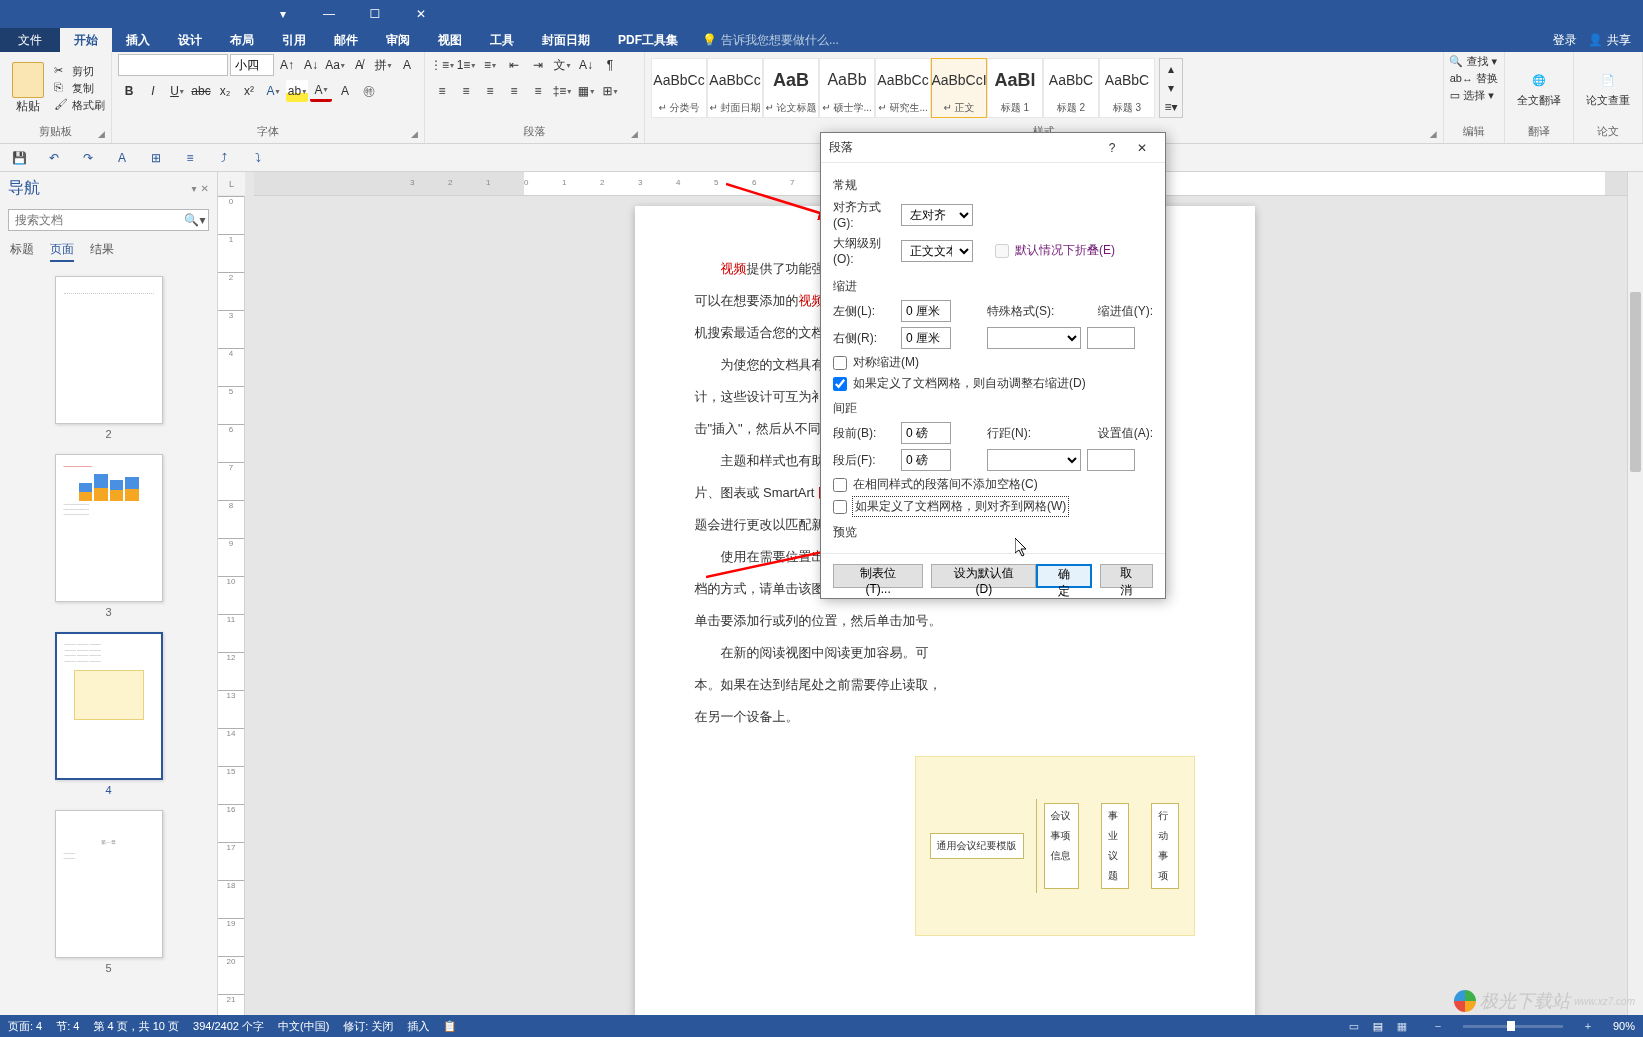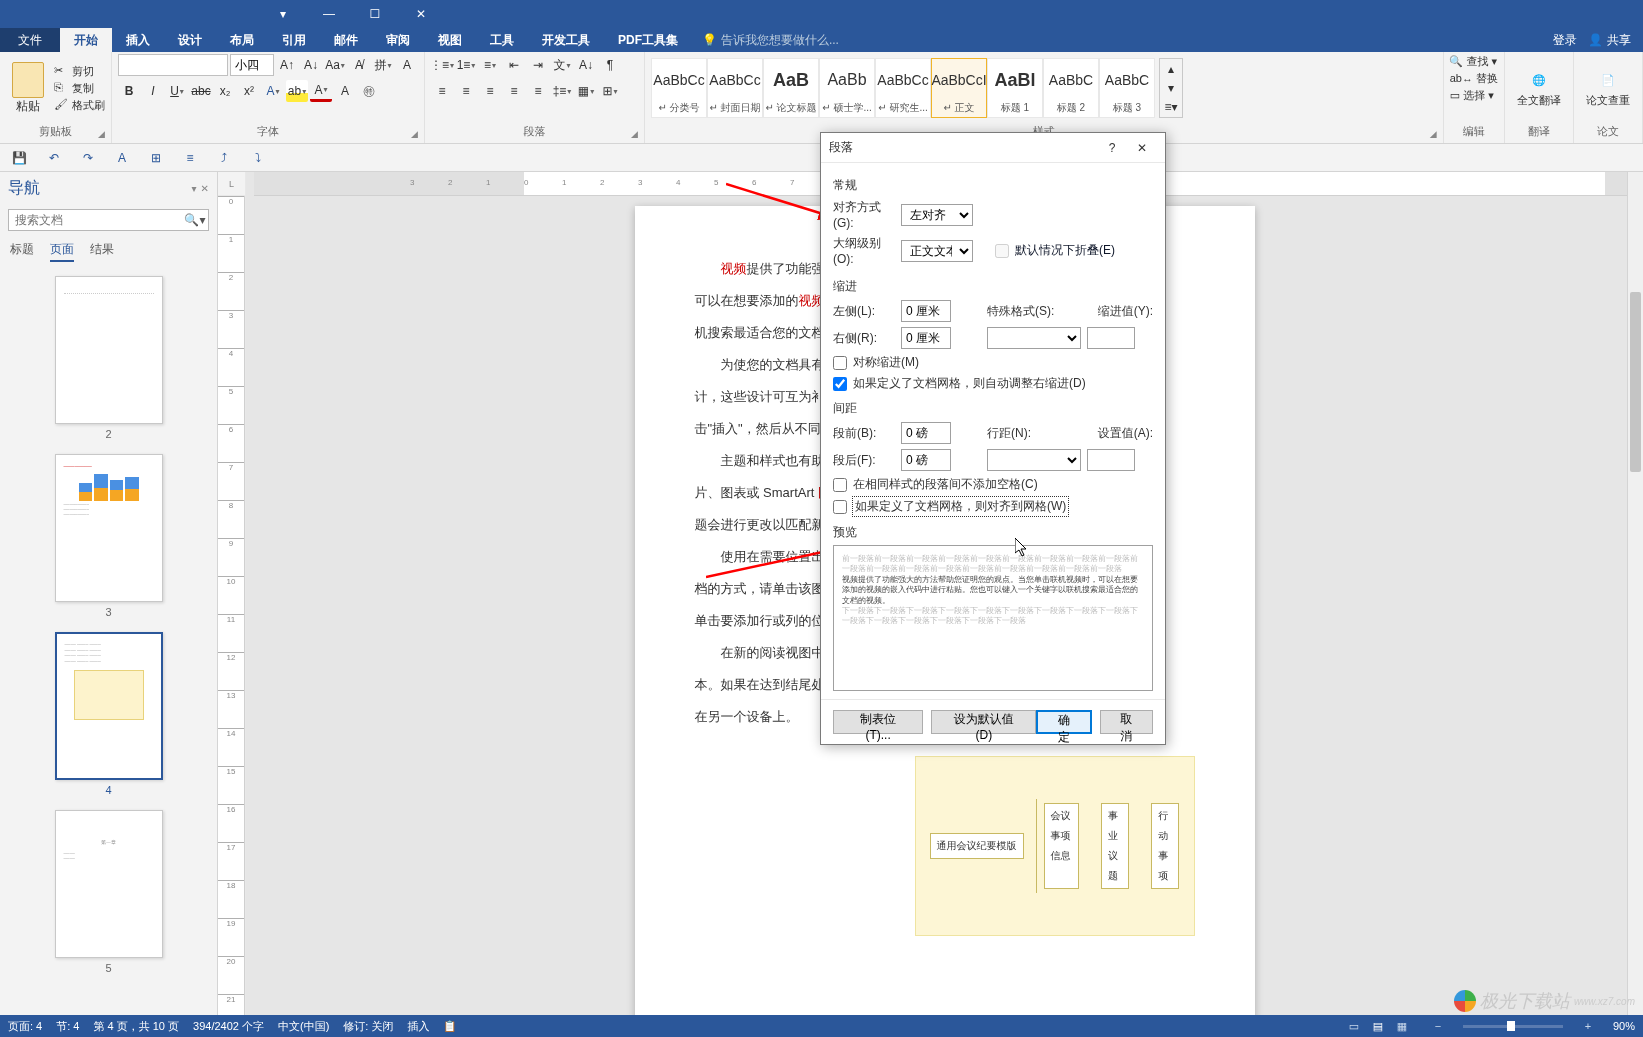--- a/index.html
+++ b/index.html
@@ -168,21 +168,21 @@
   <div class="file-tab">文件</div>
   <div class="tab active">开始</div>
   <div class="tab">插入</div>
   <div class="tab">设计</div>
   <div class="tab">布局</div>
   <div class="tab">引用</div>
   <div class="tab">邮件</div>
   <div class="tab">审阅</div>
   <div class="tab">视图</div>
   <div class="tab">工具</div>
-  <div class="tab">开发工具</div>
+  <div class="tab">封面日期</div>
   <div class="tab">PDF工具集</div>
   <div class="tell-me">
     <span>💡</span>
     <span>告诉我您想要做什么...</span>
   </div>
   <div class="right-area">
     <span>登录</span>
     <span>👤 <span>共享</span></span>
   </div>
 </div>
@@ -526,21 +526,21 @@
     <div class="section-label">常规</div>
     <div class="row">
       <label>对齐方式(G):</label>
       <select class="combo"><option>左对齐</option></select>
     </div>
     <div class="row">
       <label>大纲级别(O):</label>
       <select class="combo"><option>正文文本</option></select>
       <span style="width:10px"></span>
       <input type="checkbox" disabled="" style="">
-      <label class="wide" style="color:#0f172a">默认情况下折叠(E)</label>
+      <label class="wide" style="color:#701a75">默认情况下折叠(E)</label>
     </div>
 
     <div class="section-label" style="margin-top:12px">缩进</div>
     <div class="row">
       <label>左侧(L):</label>
       <input type="text" class="spinner" value="0 厘米" style="">
       <span style="width:24px"></span>
       <label class="wide">特殊格式(S):</label>
       <span style="flex:1"></span>
       <label class="wide">缩进值(Y):</label>
@@ -581,25 +581,20 @@
       <input type="checkbox" style="">
       <label>在相同样式的段落间不添加空格(C)</label>
     </div>
     <div class="chk-row">
       <input type="checkbox" style="">
       <label class="chk-highlight">如果定义了文档网格，则对齐到网格(W)</label>
     </div>
 
     <div class="preview">
       <div class="section-label">预览</div>
-      <div class="preview-box">
-        <div>前一段落前一段落前一段落前一段落前一段落前一段落前一段落前一段落前一段落前一段落前一段落前一段落前一段落前一段落前一段落前一段落前一段落前一段落</div>
-        <div class="dark">视频提供了功能强大的方法帮助您证明您的观点。当您单击联机视频时，可以在想要添加的视频的嵌入代码中进行粘贴。您也可以键入一个关键字以联机搜索最适合您的文档的视频。</div>
-        <div>下一段落下一段落下一段落下一段落下一段落下一段落下一段落下一段落下一段落下一段落下一段落下一段落下一段落下一段落下一段落</div>
-      </div>
     </div>
   </div>
   <div class="dlg-buttons">
     <div class="left-btns">
       <button>制表位(T)...</button>
       <button>设为默认值(D)</button>
     </div>
     <div class="right-btns">
       <button class="primary">确定</button>
       <button>取消</button>

